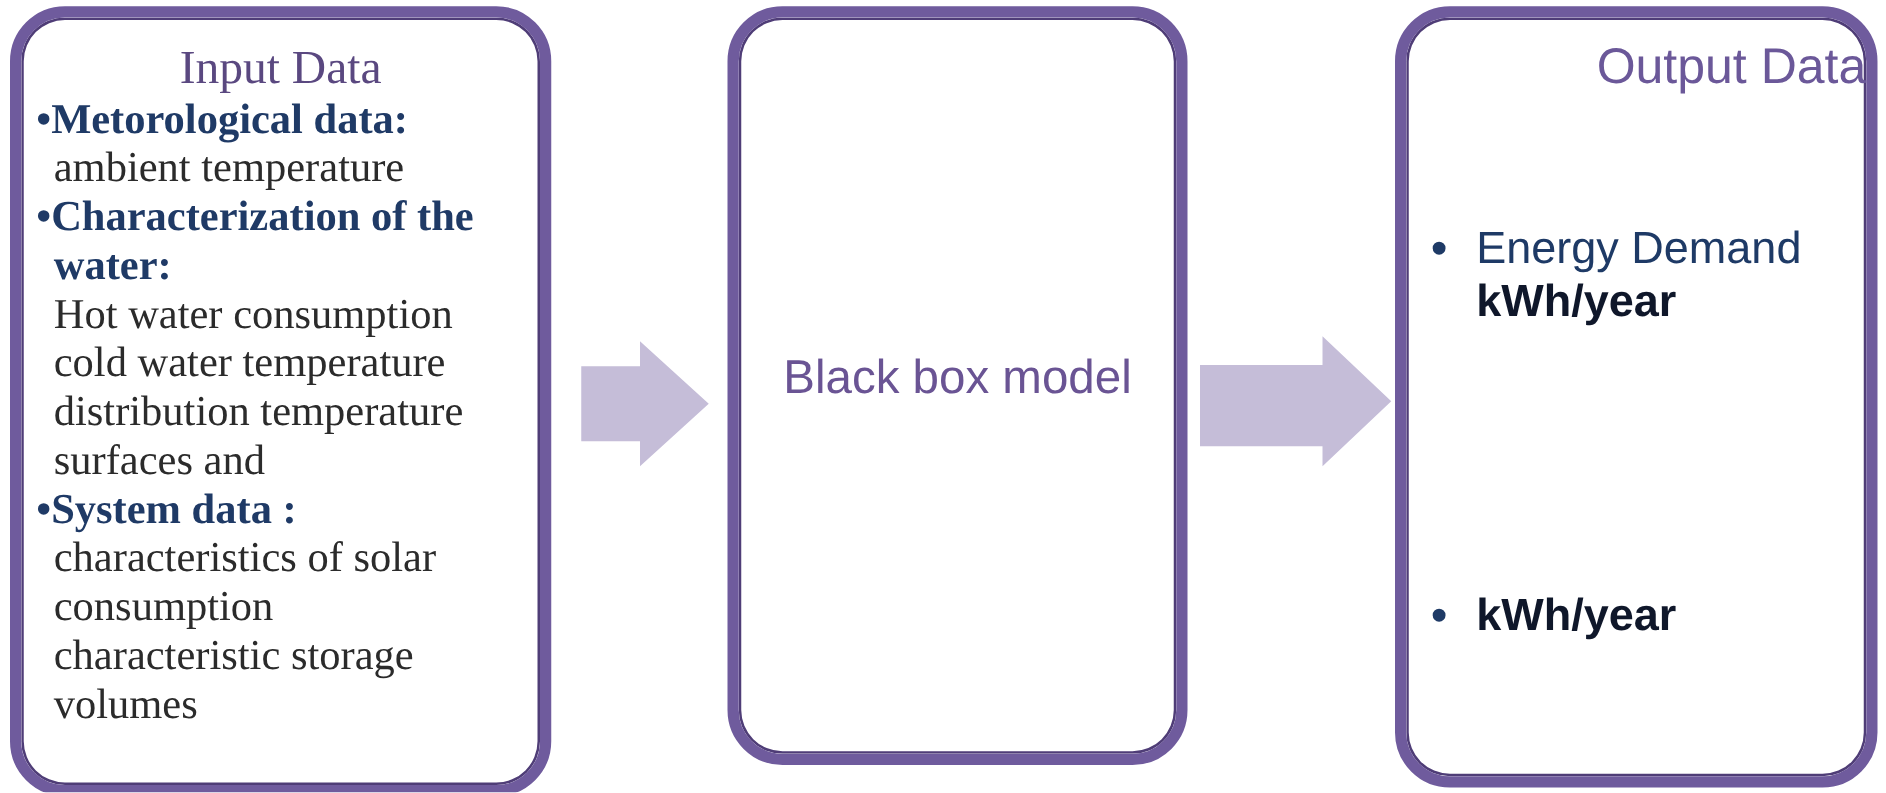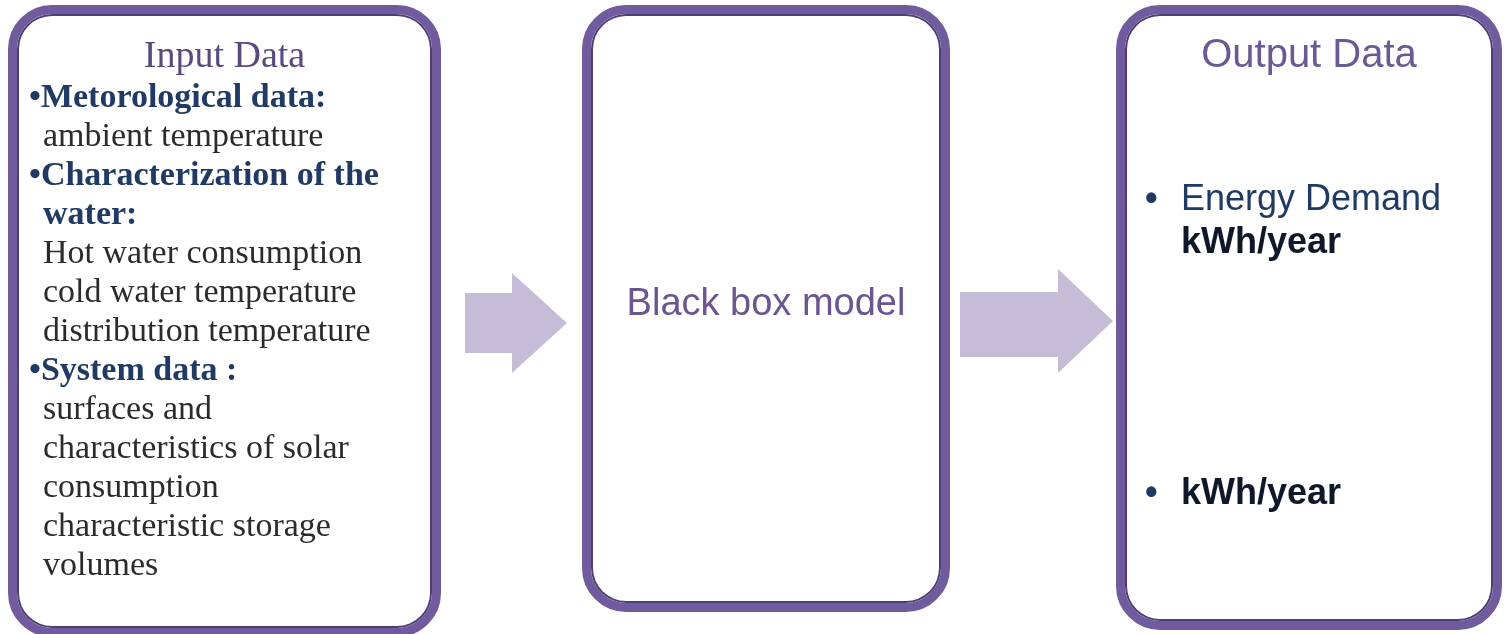--- a/index.html
+++ b/index.html
@@ -29,21 +29,21 @@
   .ln { white-space:nowrap; }
   .ln.bullet { text-indent:-14px; }
   .ln.bold { font-weight:bold; color:#1f3a66; }
 
   .process-label {
     font-family:"Liberation Sans", sans-serif; font-size:38px; color:#6a5494;
     margin-top:-12px;
   }
 
   .output-title {
-    font-size:40px; line-height:46px; color:#6b5899; text-align:center;
+    font-size:40px; line-height:46px; color:#6b5899; text-align:right;
     margin-top:16px;
   }
   .out-item { display:flex; padding-left:20px; font-size:36px; line-height:43px; }
   .out-item .bullet { width:36px; color:#1e3a66; font-weight:bold; }
   .out-text .name { font-weight:normal; color:#1e3a66; }
   .out-text .unit { color:#0f172a;font-weight:bold; }
   #item-energy { margin-top:100px; }
   #item-solar  { margin-top:208px; }
 
   .arrow { position:absolute; }
@@ -58,22 +58,22 @@
   <div class="box" id="box-input">
     <div class="input-title">Input Data</div>
     <div class="input-lines">
       <div class="ln bullet bold">•Metorological data:</div>
       <div class="ln">ambient temperature</div>
       <div class="ln bullet bold">•Characterization of the</div>
       <div class="ln bold">water:</div>
       <div class="ln">Hot water consumption</div>
       <div class="ln">cold water temperature</div>
       <div class="ln">distribution temperature</div>
+      <div class="ln">surfaces and</div>
       <div class="ln bullet bold">•System data :</div>
-      <div class="ln">surfaces and</div>
       <div class="ln">characteristics of solar</div>
       <div class="ln">consumption</div>
       <div class="ln">characteristic storage</div>
       <div class="ln">volumes</div>
     </div>
   </div>
 
   <svg class="arrow" id="arrow-1" width="110" height="110" viewBox="0 0 110 110">
     <polygon points="3,25 50,25 50,5 105,55 50,105 50,85 3,85" fill="#c5bdd8"></polygon>
   </svg>

